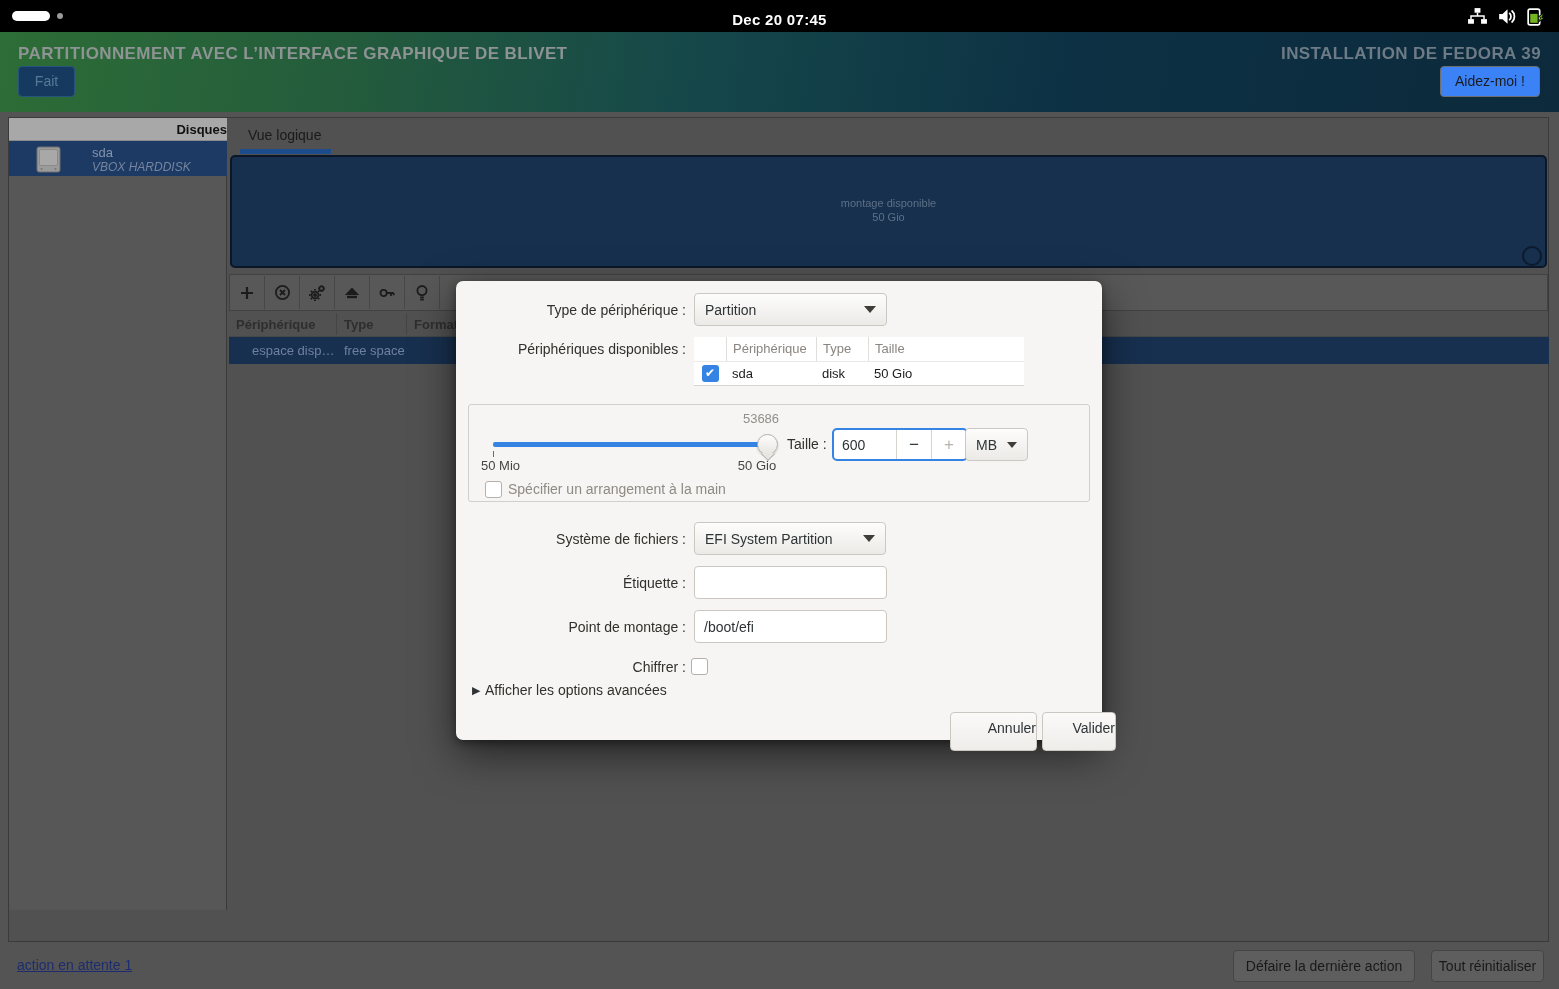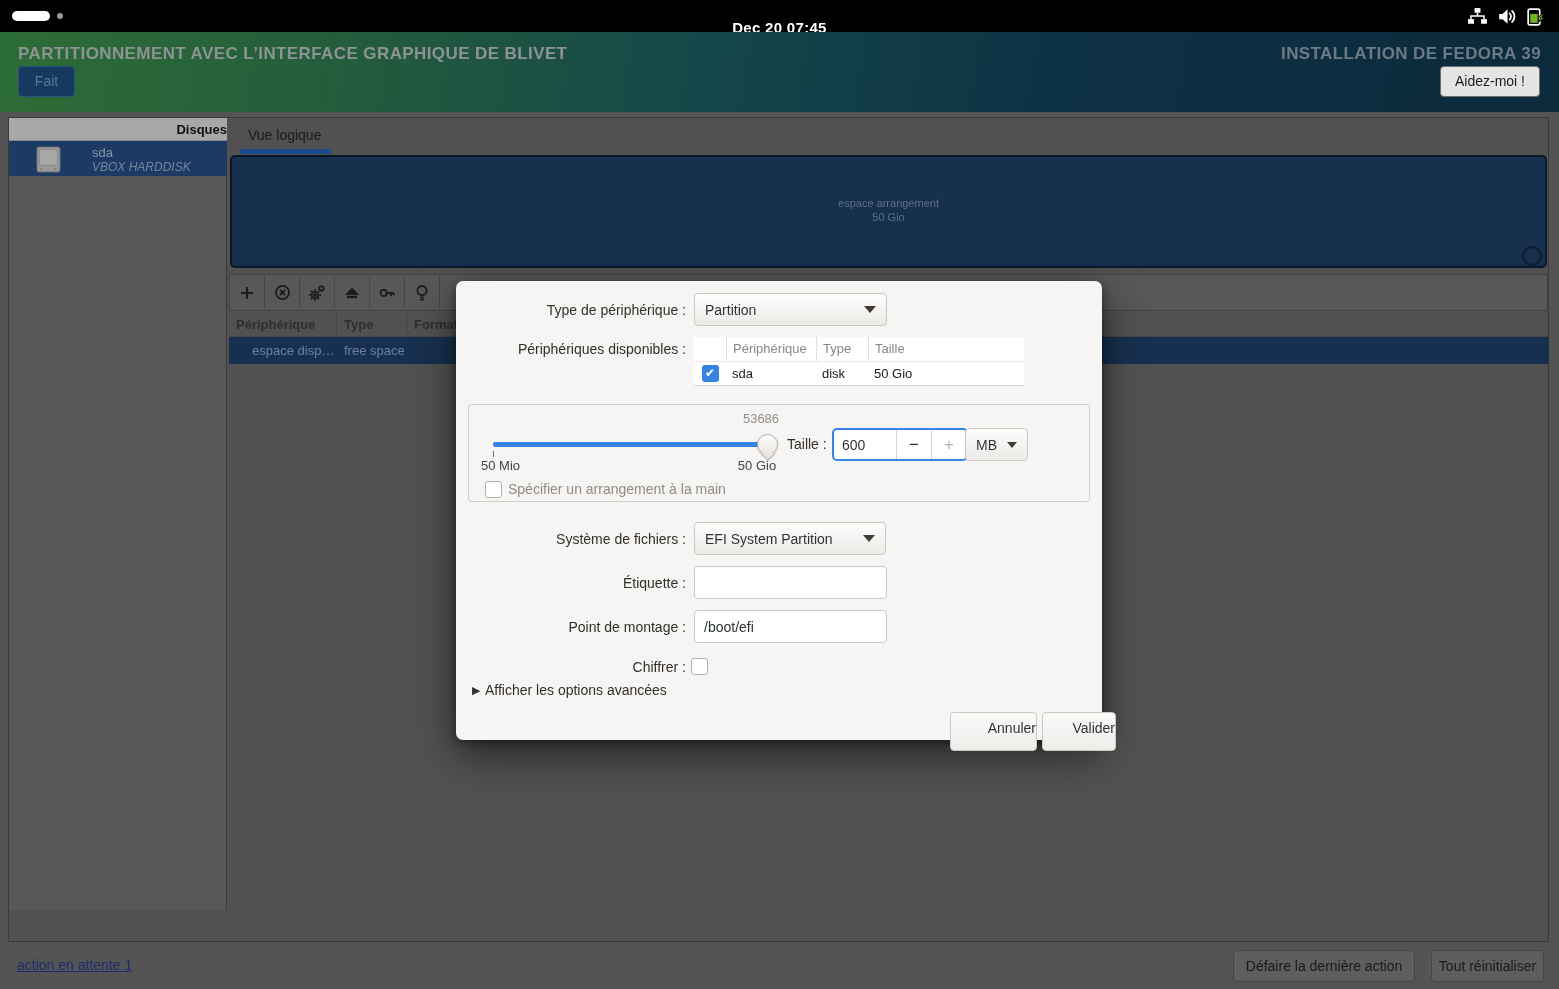--- a/index.html
+++ b/index.html
@@ -8,32 +8,32 @@
     position:relative; width:1559px; height:989px; overflow:hidden;
     font-family:"Liberation Sans","DejaVu Sans",sans-serif;
     -webkit-font-smoothing:antialiased;
   }
   .abs { position:absolute; }
 
   
   #topbar { left:0; top:0; width:1559px; height:32px; background:#000; }
   #ws-pill { left:12px; top:11px; width:38px; height:10px; border-radius:5px; background:#fff; }
   #ws-dot  { left:57px; top:13px; width:6px; height:6px; border-radius:50%; background:#9a9a9a; }
-  #clock { left:0; top:12px; width:1559px; height:32px; text-align:center; line-height:32px;
+  #clock { left:0; top:4px; width:1559px; height:32px; text-align:center; line-height:32px;
            color:#fff; font-size:15px; font-weight:700; letter-spacing:.3px; }
   .tray-icon { top:6px; width:21px; height:21px; }
 
   
   #header { left:0; top:32px; width:1559px; height:80px;
     background:linear-gradient(100deg,#2d6d36 0%,#245c3c 22%,#15474a 45%,#0d3144 68%,#0c2a3c 100%); }
   #hub-title { left:18px; top:44px; font-size:17px; font-weight:700; letter-spacing:.4px; color:#8e9394; }
   #product-title { right:18px; top:44px; font-size:17px; font-weight:700; letter-spacing:.4px; color:#6d7b86; }
   #done-btn { left:18px; top:66px; width:57px; height:31px; background:#163a5f; border:1px solid #28537e;
     border-radius:4px; color:#587795; font-size:14px; text-align:center; line-height:29px; }
-  #help-btn { left:1440px; top:66px; width:100px; height:31px; background:#e5e5e5; border:1px solid #6e6e6e;
+  #help-btn { left:1440px; top:66px; width:100px; height:31px; background:#3b82f6; border:1px solid #6e6e6e;
     border-radius:4px; color:#1c1c1c; font-size:14px; text-align:center; line-height:29px; }
 
   
   #appbody { left:0; top:112px; width:1559px; height:877px; background:#545454; }
   #content-frame { left:8px; top:117px; width:1541px; height:825px; border:1px solid #3a3a3a; background:#515151; }
 
   
   #sidebar { left:9px; top:118px; width:218px; height:792px; background:#575757; border-right:1px solid #3a3a3a; }
   #sidebar-header { left:9px; top:118px; width:218px; height:23px; background:#a8a8a8; border-bottom:1px solid #8b8b8b;
     color:#101010; font-size:13px; font-weight:700; text-align:right; line-height:23px; }
@@ -174,21 +174,21 @@
     </svg>
   </div>
   <div class="abs" id="disk-name">sda</div>
   <div class="abs" id="disk-desc">VBOX HARDDISK</div>
 
   <div class="abs" id="tab-label">Vue logique</div>
   <div class="abs" id="tab-underline"></div>
 
   <div class="abs" id="free-box"></div>
   <div class="abs" id="free-text">
-    <div>espace arrangement</div>
+    <div>montage disponible</div>
     <div>50 Gio</div>
   </div>
   <div class="abs" id="free-circle"></div>
 
   <div class="abs" id="toolbar"></div>
   <div class="abs tool-btn" style="left:230px">
     <svg width="16" height="16" viewBox="0 0 16 16">
         <path d="M8 2v12M2 8h12" stroke-width="2.2"></path>
       </svg>
   </div>

